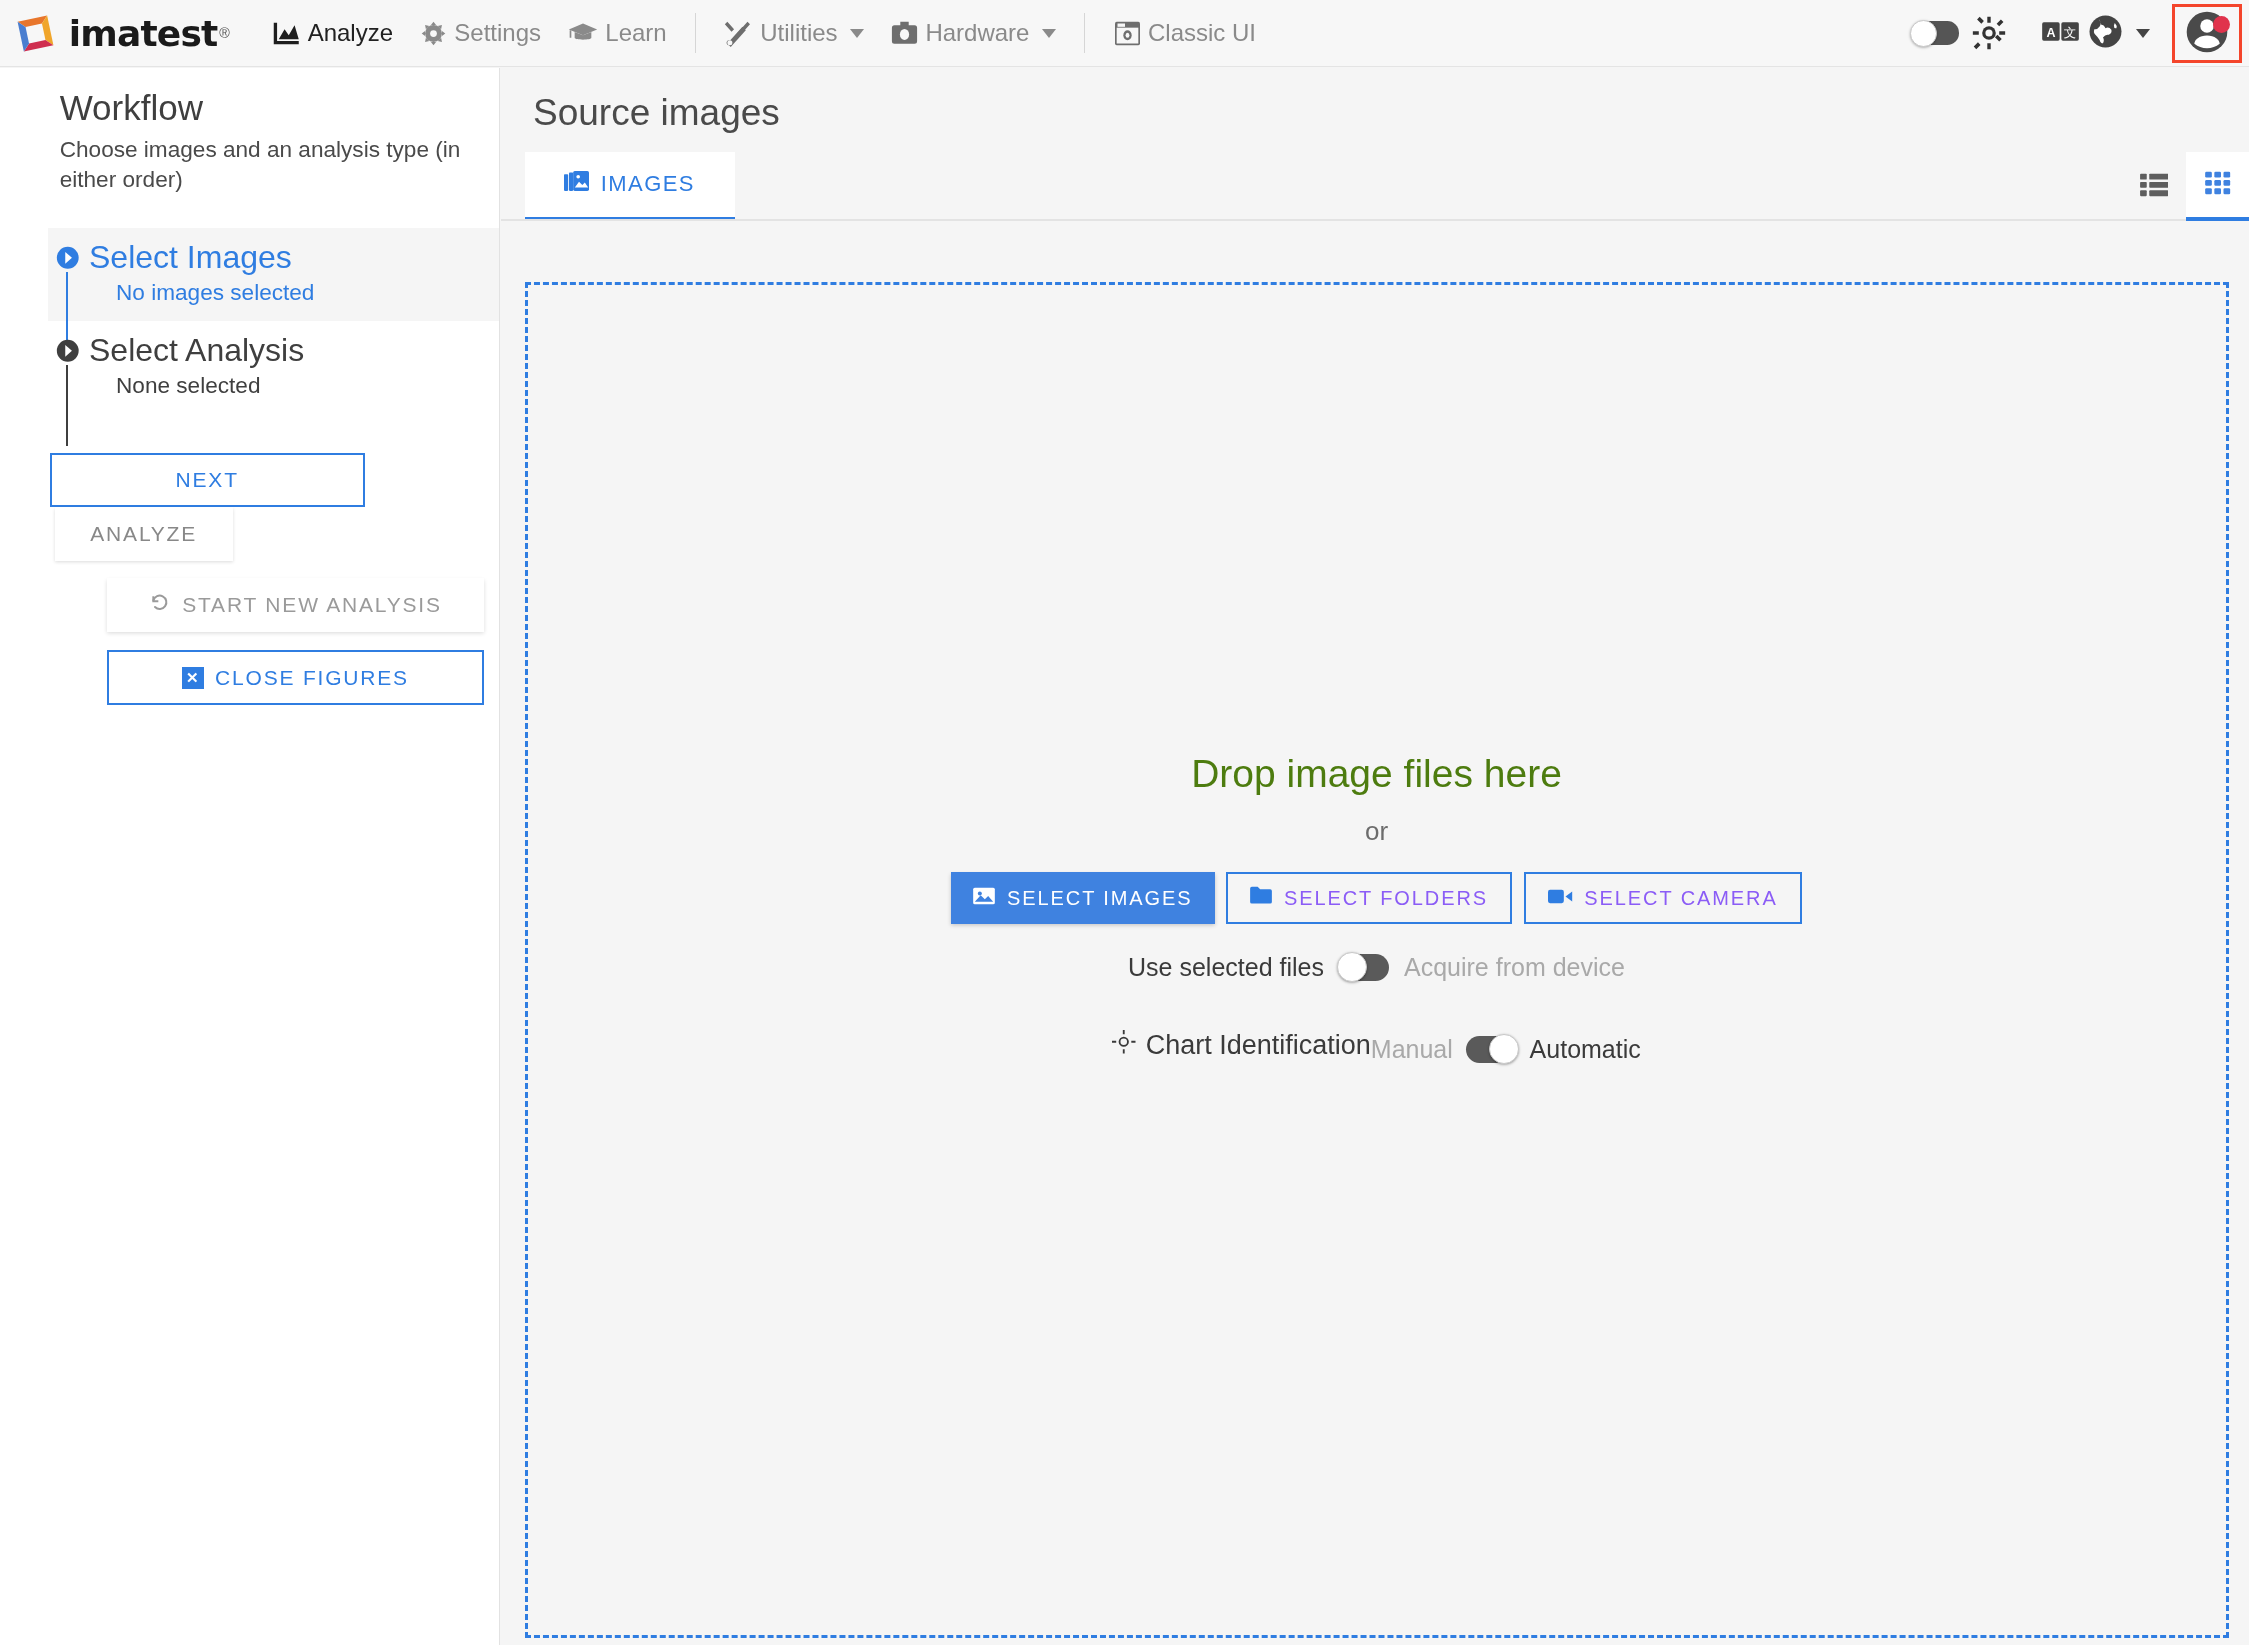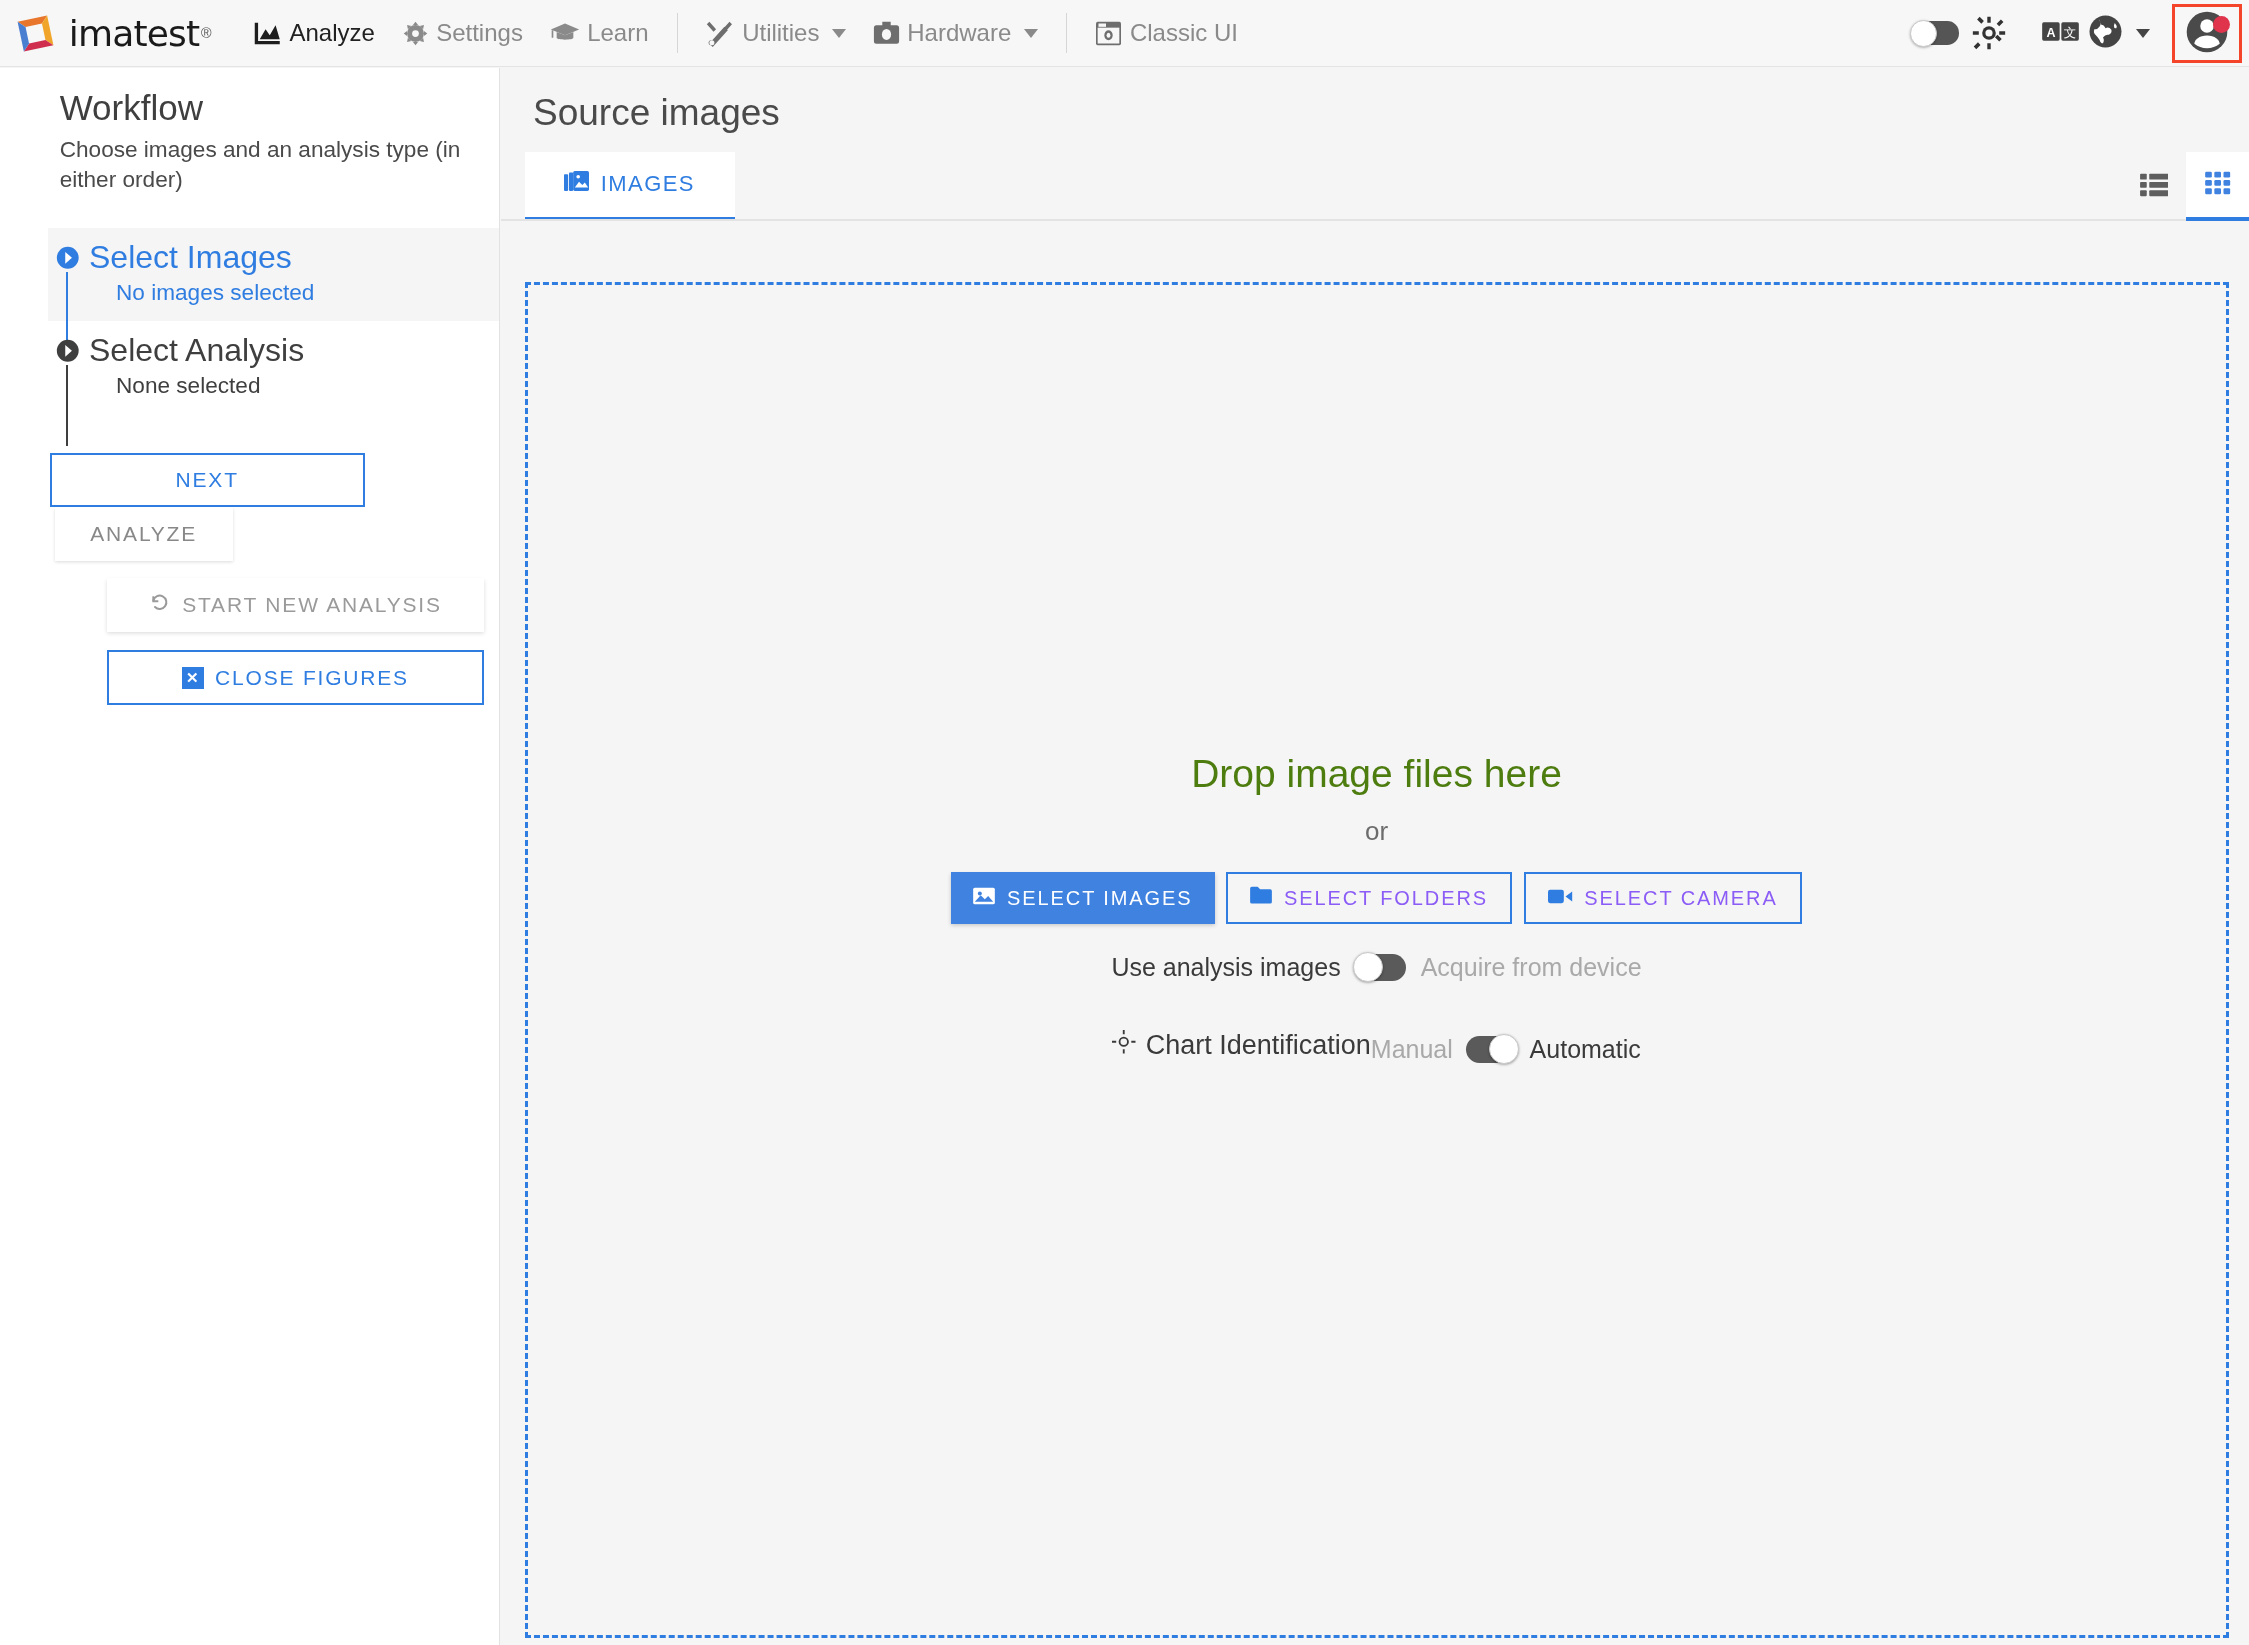--- a/index.html
+++ b/index.html
@@ -14,21 +14,21 @@
   .topnav {
     position: absolute; top: 0; left: 0;
     width: 2250px; height: 67px;
     background: #f7f7f7;
     border-bottom: 0.8px solid #e4e4e4;
     display: flex; align-items: center;
   }
   .brand { display: flex; align-items: center; margin-left: 11.7px; }
   .logo-wrap { width: 47px; height: 47px; position: relative; }
   .brand-name {
-    font-size: 36px; font-weight: normal; color: #1a1a1a;
+    font-size: 36px; font-weight: bold; color: #1a1a1a;
     letter-spacing: -0.8px; margin-left: 10px;
     font-family: "DejaVu Sans", sans-serif;
   }
   .brand-reg { font-size: 14.3px; color: #555; vertical-align: super; margin-left: 1.7px; }
 
   .navgroup { display: flex; align-items: center; }
   .navitem {
     display: flex; align-items: center; gap: 7.5px;
     padding: 0 13.4px; height: 67px;
     font-size: 24px; color: #8a8a8a;
@@ -494,21 +494,21 @@
           <svg width="25" height="17" viewBox="0 0 30 20" fill="#2f7de1">
             <rect x="0" y="2" width="19" height="16" rx="2.5"></rect>
             <path d="M21 10 l8-6 v12z"></path>
           </svg>
         </span>
         <span>SELECT CAMERA</span>
       </div>
     </div>
 
     <div class="toggle-row">
-      <span class="lbl-on">Use analysis images</span>
+      <span class="lbl-on">Use selected files</span>
       <span class="pill">
         <span class="k left"></span>
       </span>
       <span class="lbl-off">Acquire from device</span>
     </div>
 
     <div class="chartid">
       <div class="chartid-title">
         <span>
           <svg width="23.5" height="23.5" viewBox="0 0 28 28" fill="none" stroke="#3a3a3a" stroke-width="2.2">

